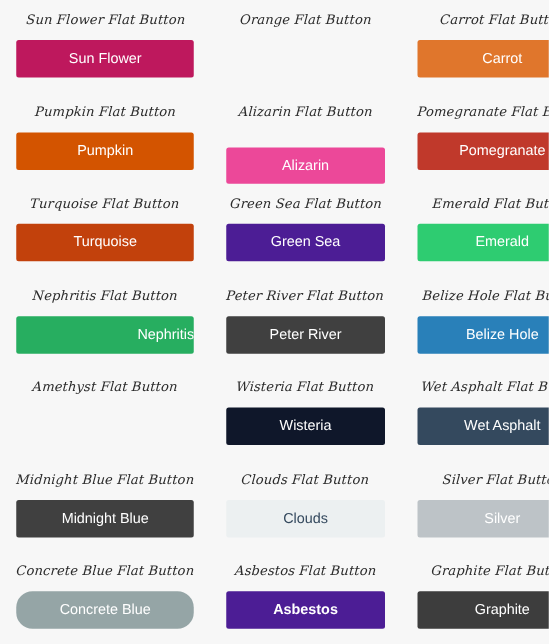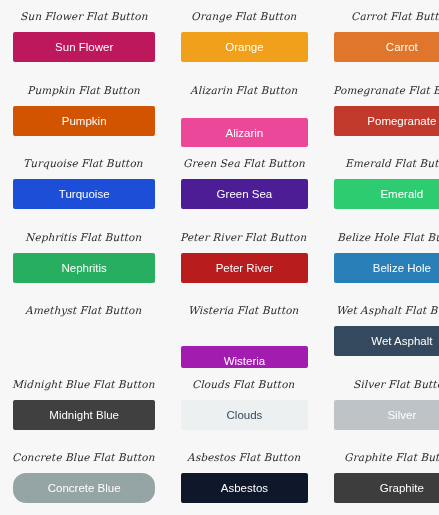--- a/index.html
+++ b/index.html
@@ -64,68 +64,67 @@
 </head>
 <body>
 
 <div id="grid" style="background: rgb(247, 247, 247); grid-template-columns: repeat(3, 1fr);">
     <div class="cell">
       <div class="caption">Sun Flower Flat Button</div>
       <button class="flat-btn" style="background: #be185d; color: rgb(255, 255, 255);">Sun Flower</button>
     </div>
     <div class="cell">
       <div class="caption">Orange Flat Button</div>
-      <button class="flat-btn" style="background: rgb(240, 160, 26); color: rgb(255, 255, 255);">Orange</button>
     </div>
     <div class="cell">
       <div class="caption">Carrot Flat Button</div>
       <button class="flat-btn" style="background: rgb(224, 118, 44); color: rgb(255, 255, 255);">Carrot</button>
     </div>
     <div class="cell">
       <div class="caption">Pumpkin Flat Button</div>
       <button class="flat-btn" style="background: rgb(211, 84, 0); color: rgb(255, 255, 255);">Pumpkin</button>
     </div>
     <div class="cell">
       <div class="caption">Alizarin Flat Button</div>
       <button class="flat-btn" style="background: #ec4899; color: rgb(255, 255, 255); margin-top: 12px;">Alizarin</button>
     </div>
     <div class="cell">
       <div class="caption">Pomegranate Flat Button</div>
       <button class="flat-btn" style="background: rgb(192, 57, 43); color: rgb(255, 255, 255);">Pomegranate</button>
     </div>
     <div class="cell">
       <div class="caption">Turquoise Flat Button</div>
-      <button class="flat-btn" style="background: #1d4ed8; color: rgb(255, 255, 255);">Turquoise</button>
+      <button class="flat-btn" style="background: #c2410c; color: rgb(255, 255, 255);">Turquoise</button>
     </div>
     <div class="cell">
       <div class="caption">Green Sea Flat Button</div>
       <button class="flat-btn" style="background: #4c1d95; color: rgb(255, 255, 255);">Green Sea</button>
     </div>
     <div class="cell">
       <div class="caption">Emerald Flat Button</div>
       <button class="flat-btn" style="background: rgb(46, 204, 113); color: rgb(255, 255, 255);">Emerald</button>
     </div>
     <div class="cell">
       <div class="caption">Nephritis Flat Button</div>
-      <button class="flat-btn" style="background: rgb(39, 174, 96); color: rgb(255, 255, 255);">Nephritis</button>
+      <button class="flat-btn" style="background: rgb(39, 174, 96); color: rgb(255, 255, 255); text-align: right;">Nephritis</button>
     </div>
     <div class="cell">
       <div class="caption">Peter River Flat Button</div>
-      <button class="flat-btn" style="background: #b91c1c; color: rgb(255, 255, 255);">Peter River</button>
+      <button class="flat-btn" style="background: #404040; color: rgb(255, 255, 255);">Peter River</button>
     </div>
     <div class="cell">
       <div class="caption">Belize Hole Flat Button</div>
       <button class="flat-btn" style="background: rgb(41, 128, 185); color: rgb(255, 255, 255);">Belize Hole</button>
     </div>
     <div class="cell">
       <div class="caption">Amethyst Flat Button</div>
     </div>
     <div class="cell">
       <div class="caption">Wisteria Flat Button</div>
-      <button class="flat-btn" style="background: #a21caf; color: rgb(255, 255, 255); margin-top: 20px;">Wisteria</button>
+      <button class="flat-btn" style="background: #0f172a; color: rgb(255, 255, 255);">Wisteria</button>
     </div>
     <div class="cell">
       <div class="caption">Wet Asphalt Flat Button</div>
       <button class="flat-btn" style="background: rgb(52, 73, 94); color: rgb(255, 255, 255);">Wet Asphalt</button>
     </div>
     <div class="cell">
       <div class="caption">Midnight Blue Flat Button</div>
       <button class="flat-btn" style="background: #404040; color: rgb(255, 255, 255);">Midnight Blue</button>
     </div>
     <div class="cell">
@@ -135,19 +134,19 @@
     <div class="cell">
       <div class="caption">Silver Flat Button</div>
       <button class="flat-btn" style="background: rgb(189, 195, 199); color: rgb(255, 255, 255);">Silver</button>
     </div>
     <div class="cell">
       <div class="caption">Concrete Blue Flat Button</div>
       <button class="flat-btn" style="background: rgb(149, 165, 166); color: rgb(255, 255, 255); border-radius: 13px;">Concrete Blue</button>
     </div>
     <div class="cell">
       <div class="caption">Asbestos Flat Button</div>
-      <button class="flat-btn" style="background: #0f172a; color: rgb(255, 255, 255);">Asbestos</button>
+      <button class="flat-btn" style="background: #4c1d95; color: rgb(255, 255, 255); font-weight: bold;">Asbestos</button>
     </div>
     <div class="cell">
       <div class="caption">Graphite Flat Button</div>
       <button class="flat-btn" style="background: rgb(61, 61, 61); color: rgb(255, 255, 255);">Graphite</button>
     </div>
   </div>
 
 </body></html>

